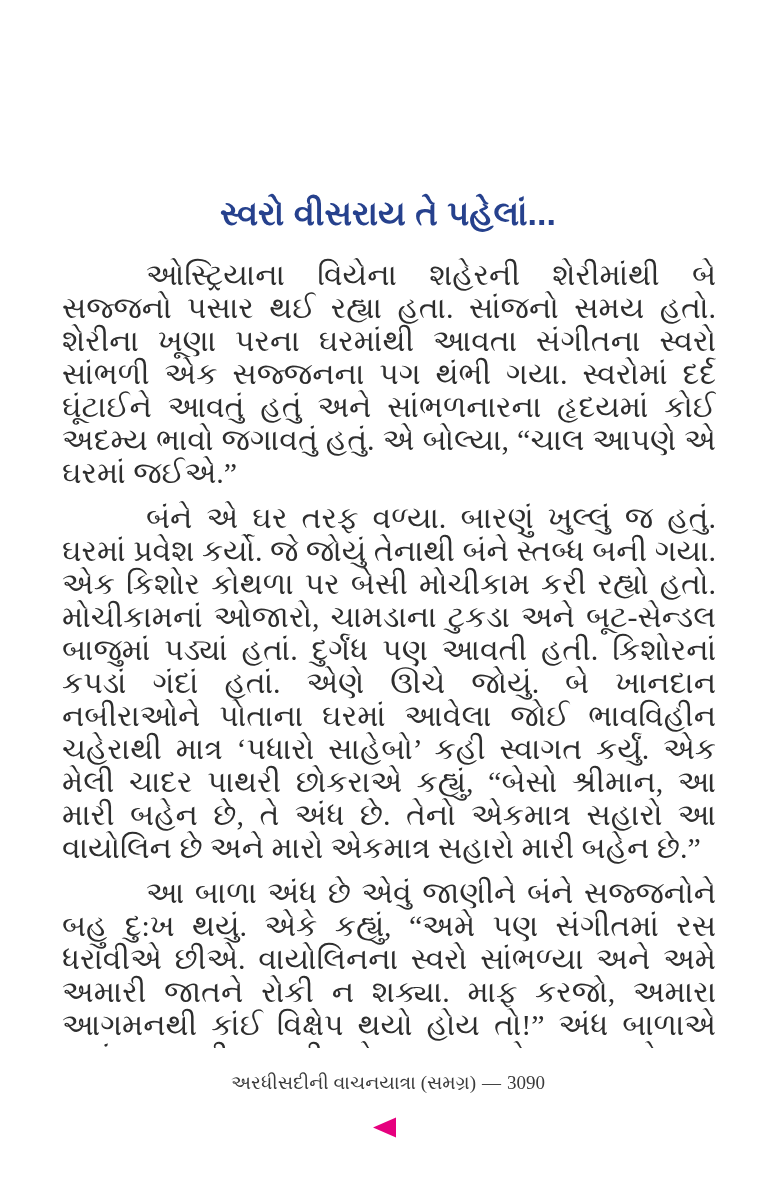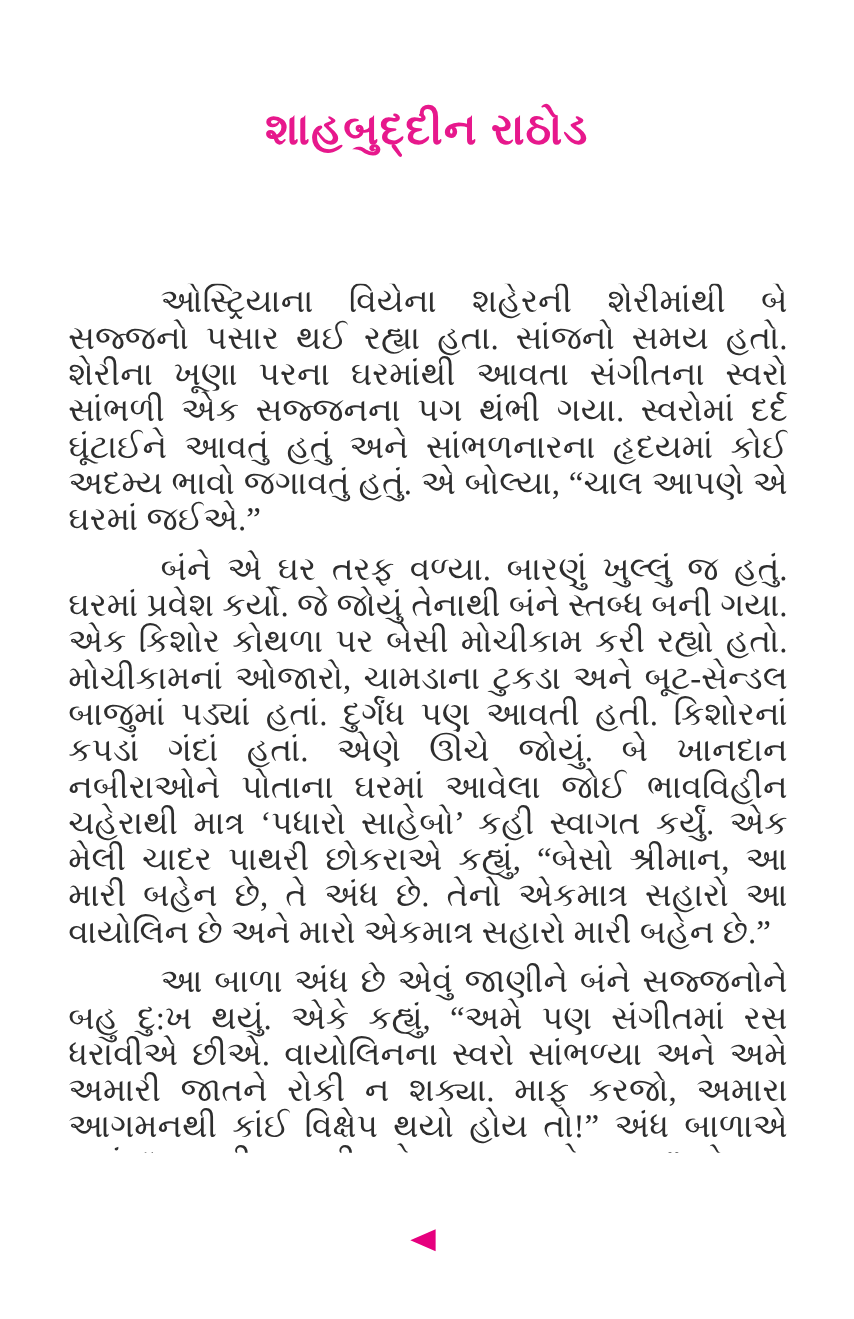--- a/index.html
+++ b/index.html
@@ -83,29 +83,32 @@
     display: block;
     width: 26px;
     height: 21px;
   }
 </style>
 </head>
 <body>
 
 <div class="page">
 
-  <h1 class="author-title">શાહબુદ્દીન રાઠોડ</h1>
 
+  <h2 class="story-title">સ્વરો વીસરાય તે પહેલાં...</h2>
 
   <div class="story-body">
     <p>ઓસ્ટ્રિયાના વિયેના શહેરની શેરીમાંથી બે સજ્જનો પસાર થઈ રહ્યા હતા. સાંજનો સમય હતો. શેરીના ખૂણા પરના ઘરમાંથી આવતા સંગીતના સ્વરો સાંભળી એક સજ્જનના પગ થંભી ગયા. સ્વરોમાં દર્દ ઘૂંટાઈને આવતું હતું અને સાંભળનારના હૃદયમાં કોઈ અદમ્ય ભાવો જગાવતું હતું. એ બોલ્યા, “ચાલ આપણે એ ઘરમાં જઈએ.”</p>
     <p>બંને એ ઘર તરફ વળ્યા. બારણું ખુલ્લું જ હતું. ઘરમાં પ્રવેશ કર્યો. જે જોયું તેનાથી બંને સ્તબ્ધ બની ગયા. એક કિશોર કોથળા પર બેસી મોચીકામ કરી રહ્યો હતો. મોચીકામનાં ઓજારો, ચામડાના ટુકડા અને બૂટ-સેન્ડલ બાજુમાં પડ્યાં હતાં. દુર્ગંધ પણ આવતી હતી. કિશોરનાં કપડાં ગંદાં હતાં. એણે ઊંચે જોયું. બે ખાનદાન નબીરાઓને પોતાના ઘરમાં આવેલા જોઈ ભાવવિહીન ચહેરાથી માત્ર ‘પધારો સાહેબો’ કહી સ્વાગત કર્યું. એક મેલી ચાદર પાથરી છોકરાએ કહ્યું, “બેસો શ્રીમાન, આ મારી બહેન છે, તે અંધ છે. તેનો એકમાત્ર સહારો આ વાયોલિન છે અને મારો એકમાત્ર સહારો મારી બહેન છે.”</p>
     <p>આ બાળા અંધ છે એવું જાણીને બંને સજ્જનોને બહુ દુ:ખ થયું. એકે કહ્યું, “અમે પણ સંગીતમાં રસ ધરાવીએ છીએ. વાયોલિનના સ્વરો સાંભળ્યા અને અમે અમારી જાતને રોકી ન શક્યા. માફ કરજો, અમારા આગમનથી કાંઈ વિક્ષેપ થયો હોય તો!” અંધ બાળાએ કહ્યું, “આપની લાગણી માટે આભાર, મહેરબાન.” એક જ ઓરડો હતો. એ પણ ઠંડો હતો. ભોંય પર કાર્પેટ નહોતી. નહોતી ક્યાંય ફાયર પ્લેસ. ઠંડી સામે ટકી રહેવા ભાઈબહેનના દેહ પર પૂરાં વસ્ત્રો પણ નહોતાં. આખા ઓરડામાં ગરીબાઈ આંટો લઈ ગઈ હતી. આવનાર સજ્જનોમાંથી એક સંગીતમાં ઘૂંટાતા દર્દનું કારણ તરત જ સમજી ગયા. થોડી વાતચીત</p>
   </div>
 
+  <div class="page-footer-caption">
+    <span>અરધીસદીની વાચનયાત્રા (સમગ્ર)</span><span class="dash">—</span><span>3090</span>
+  </div>
 
   <button class="prev-nav" aria-label="previous">
     <span>
       <svg viewBox="0 0 26 21" xmlns="http://www.w3.org/2000/svg">
         <polygon points="25,0.5 25,20.5 2,10.5" fill="#e6007e"></polygon>
       </svg>
     </span>
   </button>
 
 </div>

